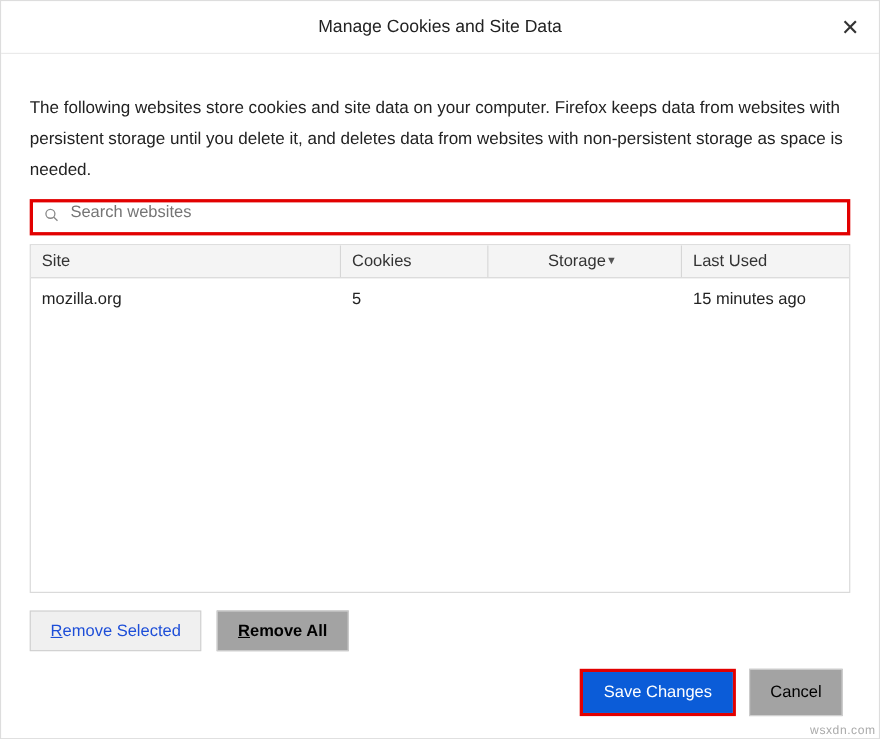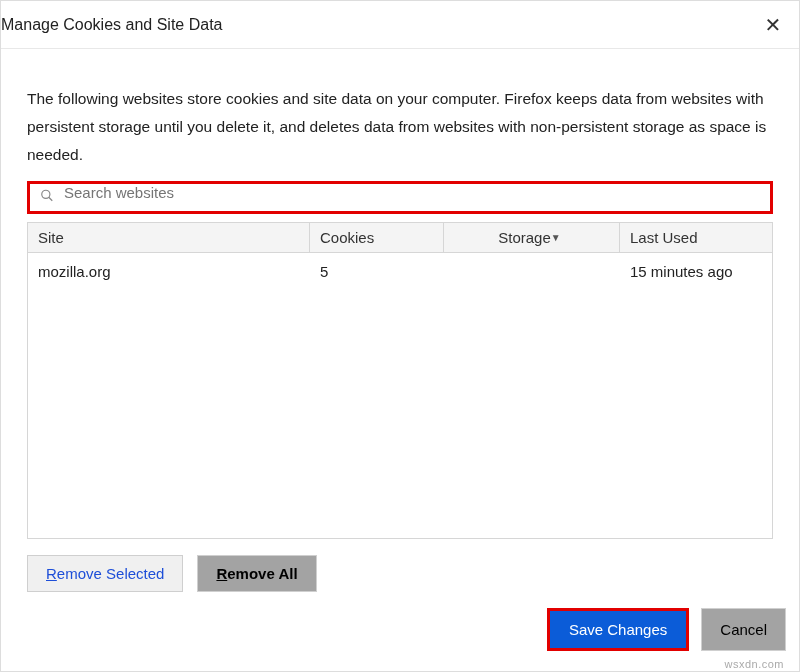--- a/index.html
+++ b/index.html
@@ -13,20 +13,21 @@
       overflow: hidden;
     }
     .dialog {
       height: 672px;
       border: 1px solid #ddd;
       display: flex;
       flex-direction: column;
     }
     .titlebar {
       display: flex;
+      justify-content: center;
       align-items: center;
       height: 48px;
       border-bottom: 1px solid #e8e8e8;
       position: relative;
       font-size: 16px;
     }
     .titlebar-title { font-weight: 400; }
     .close-btn {
       position: absolute;
       right: 14px;
@@ -122,21 +123,21 @@
     }
     .cell { padding: 0 10px; }
     .footer-left {
       display: flex;
       gap: 14px;
       padding: 16px 26px 10px 26px;
     }
     .footer-right {
       display: flex;
       gap: 12px;
-      padding: 6px 13px 20px 20px;
+      padding: 6px 33px 20px 20px;
       justify-content: flex-end;
     }
     .btn {
       font-size: 15px;
       padding: 9px 18px;
       border: 1px solid #cfcfcf;
       background: #a3a3a3;
       cursor: pointer;
       font-family: inherit;
     }
@@ -151,21 +152,21 @@
       background: #0b5cd8;
       color: #fff;
       border-color: #0b5cd8;
     }
     .save-wrap {
       border: 3px solid #e20000;
       padding: 0;
     }
     .watermark {
       position:absolute;
-      right:16px;
+      right:4px;
       bottom:2px;
       font-size:11px;
       color:#aaa;
       letter-spacing:0.5px;
       pointer-events:none;
     }
   </style>
 </head>
 <body>
 

